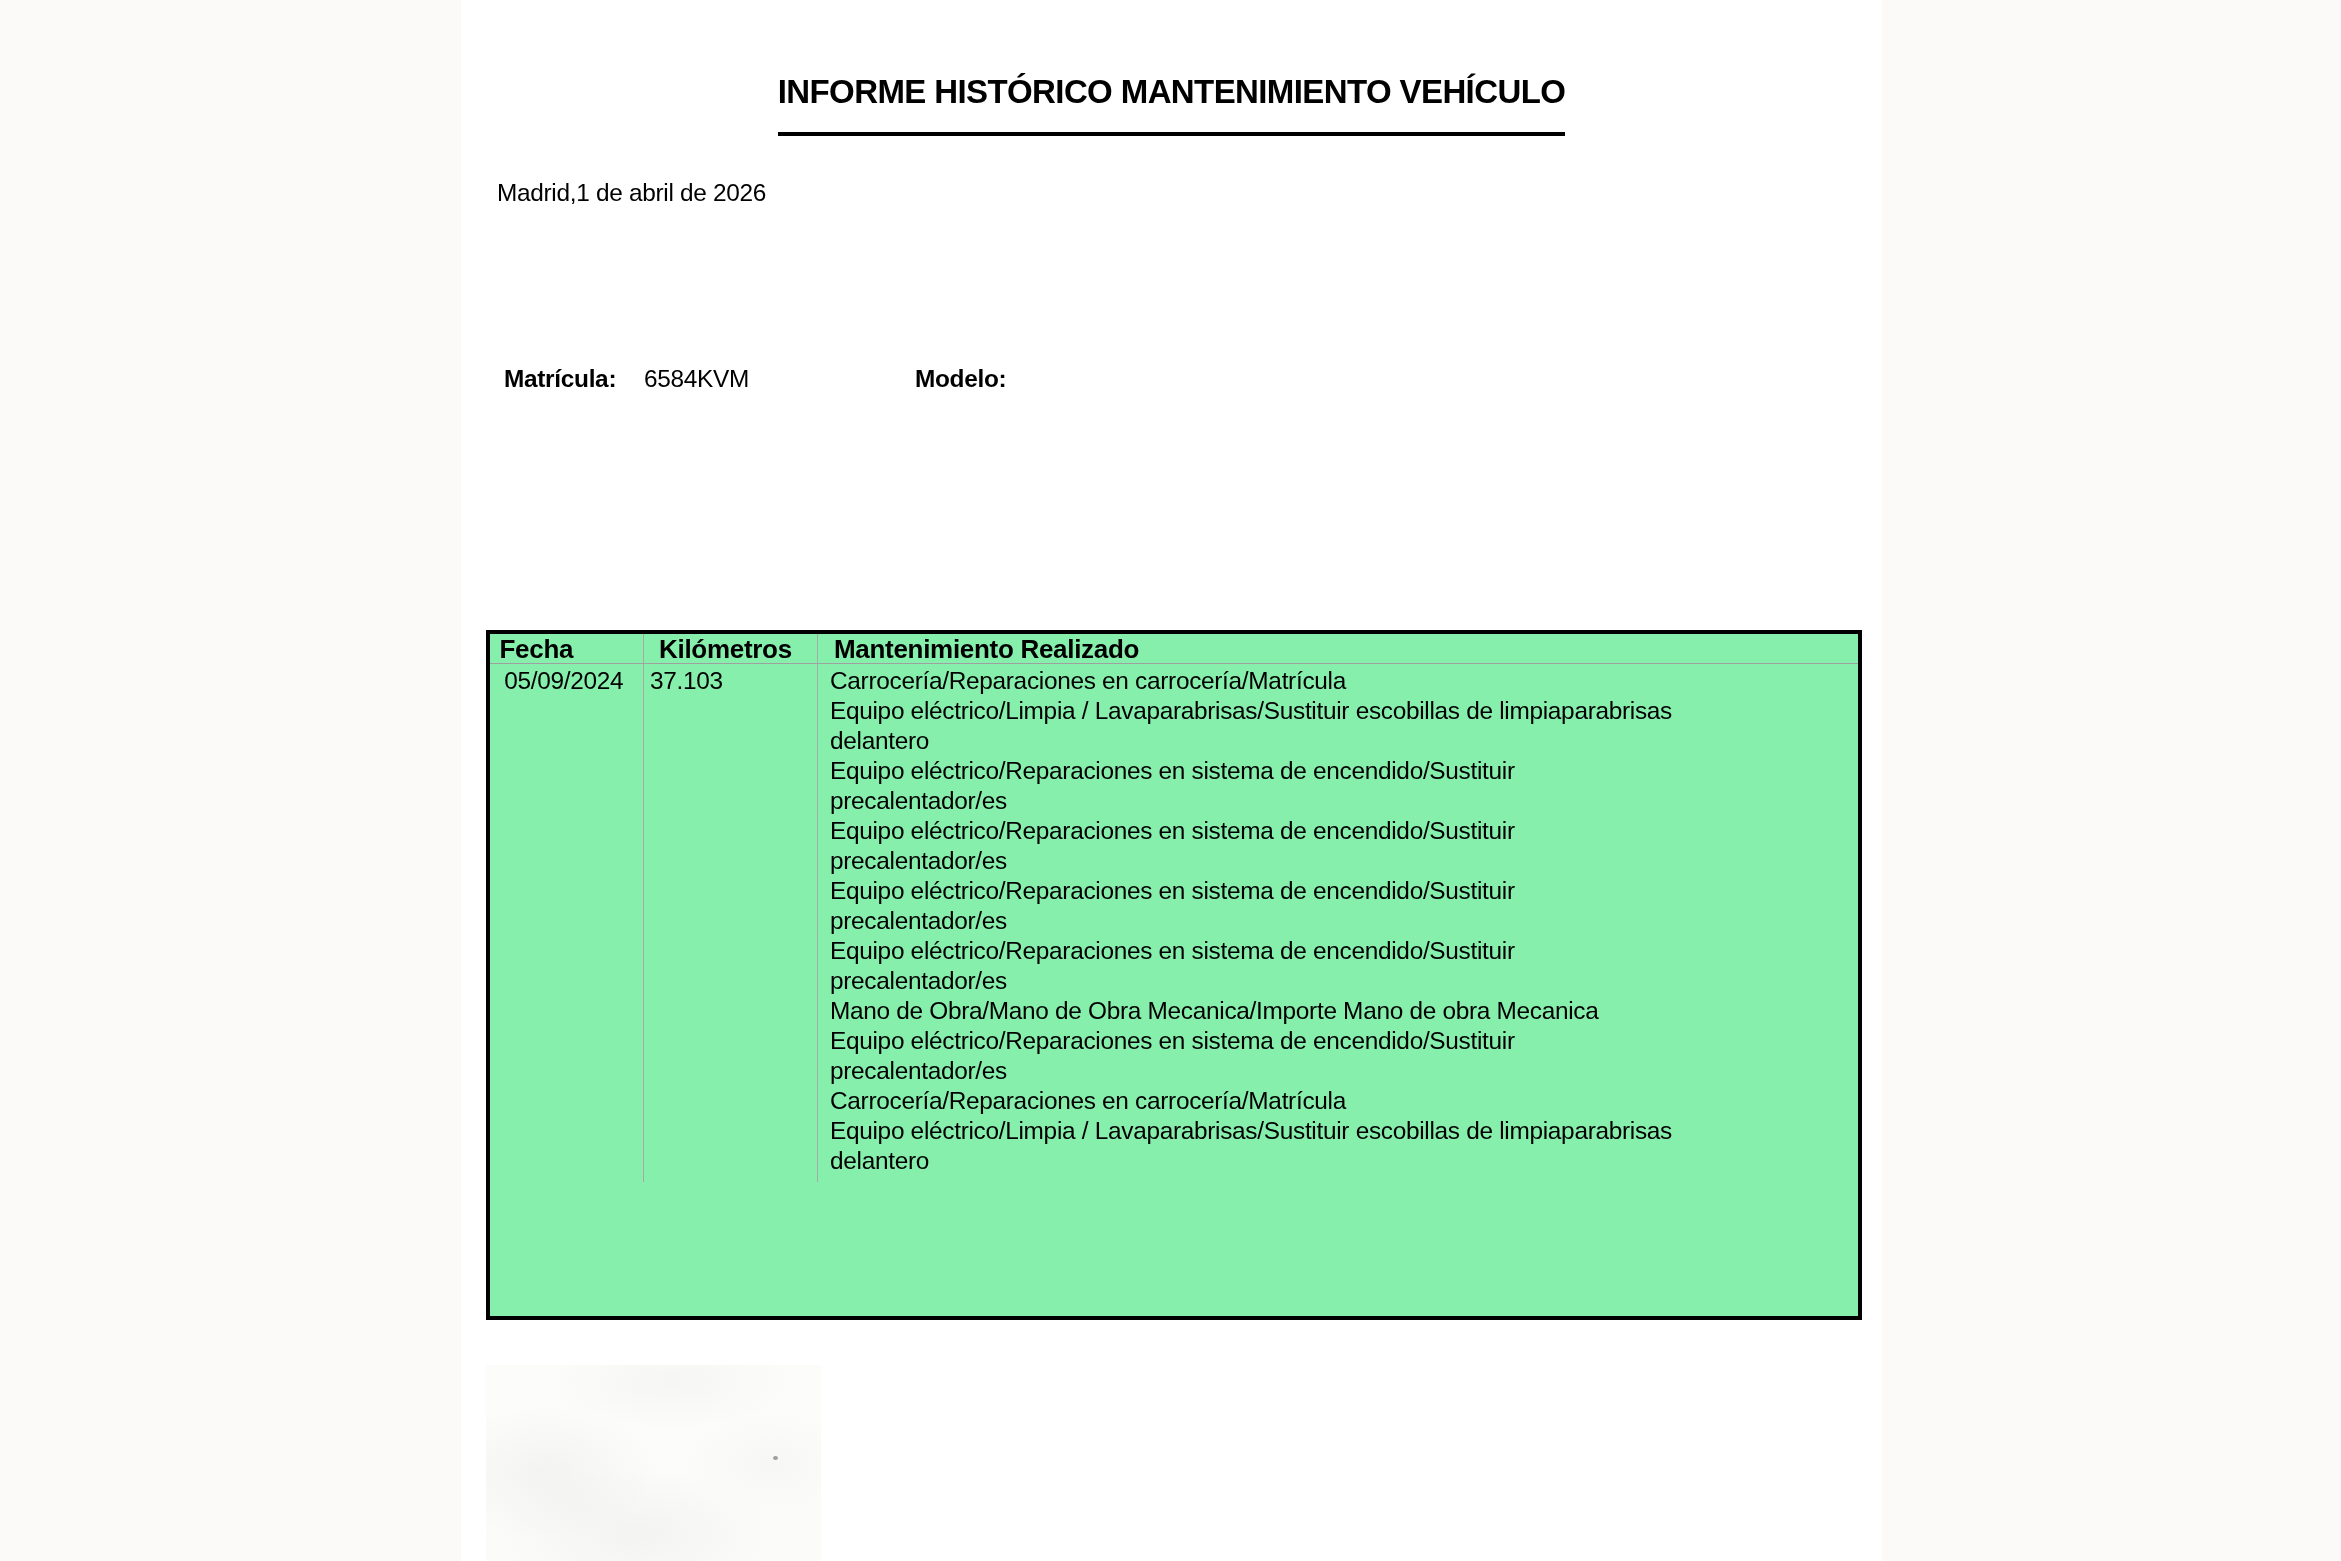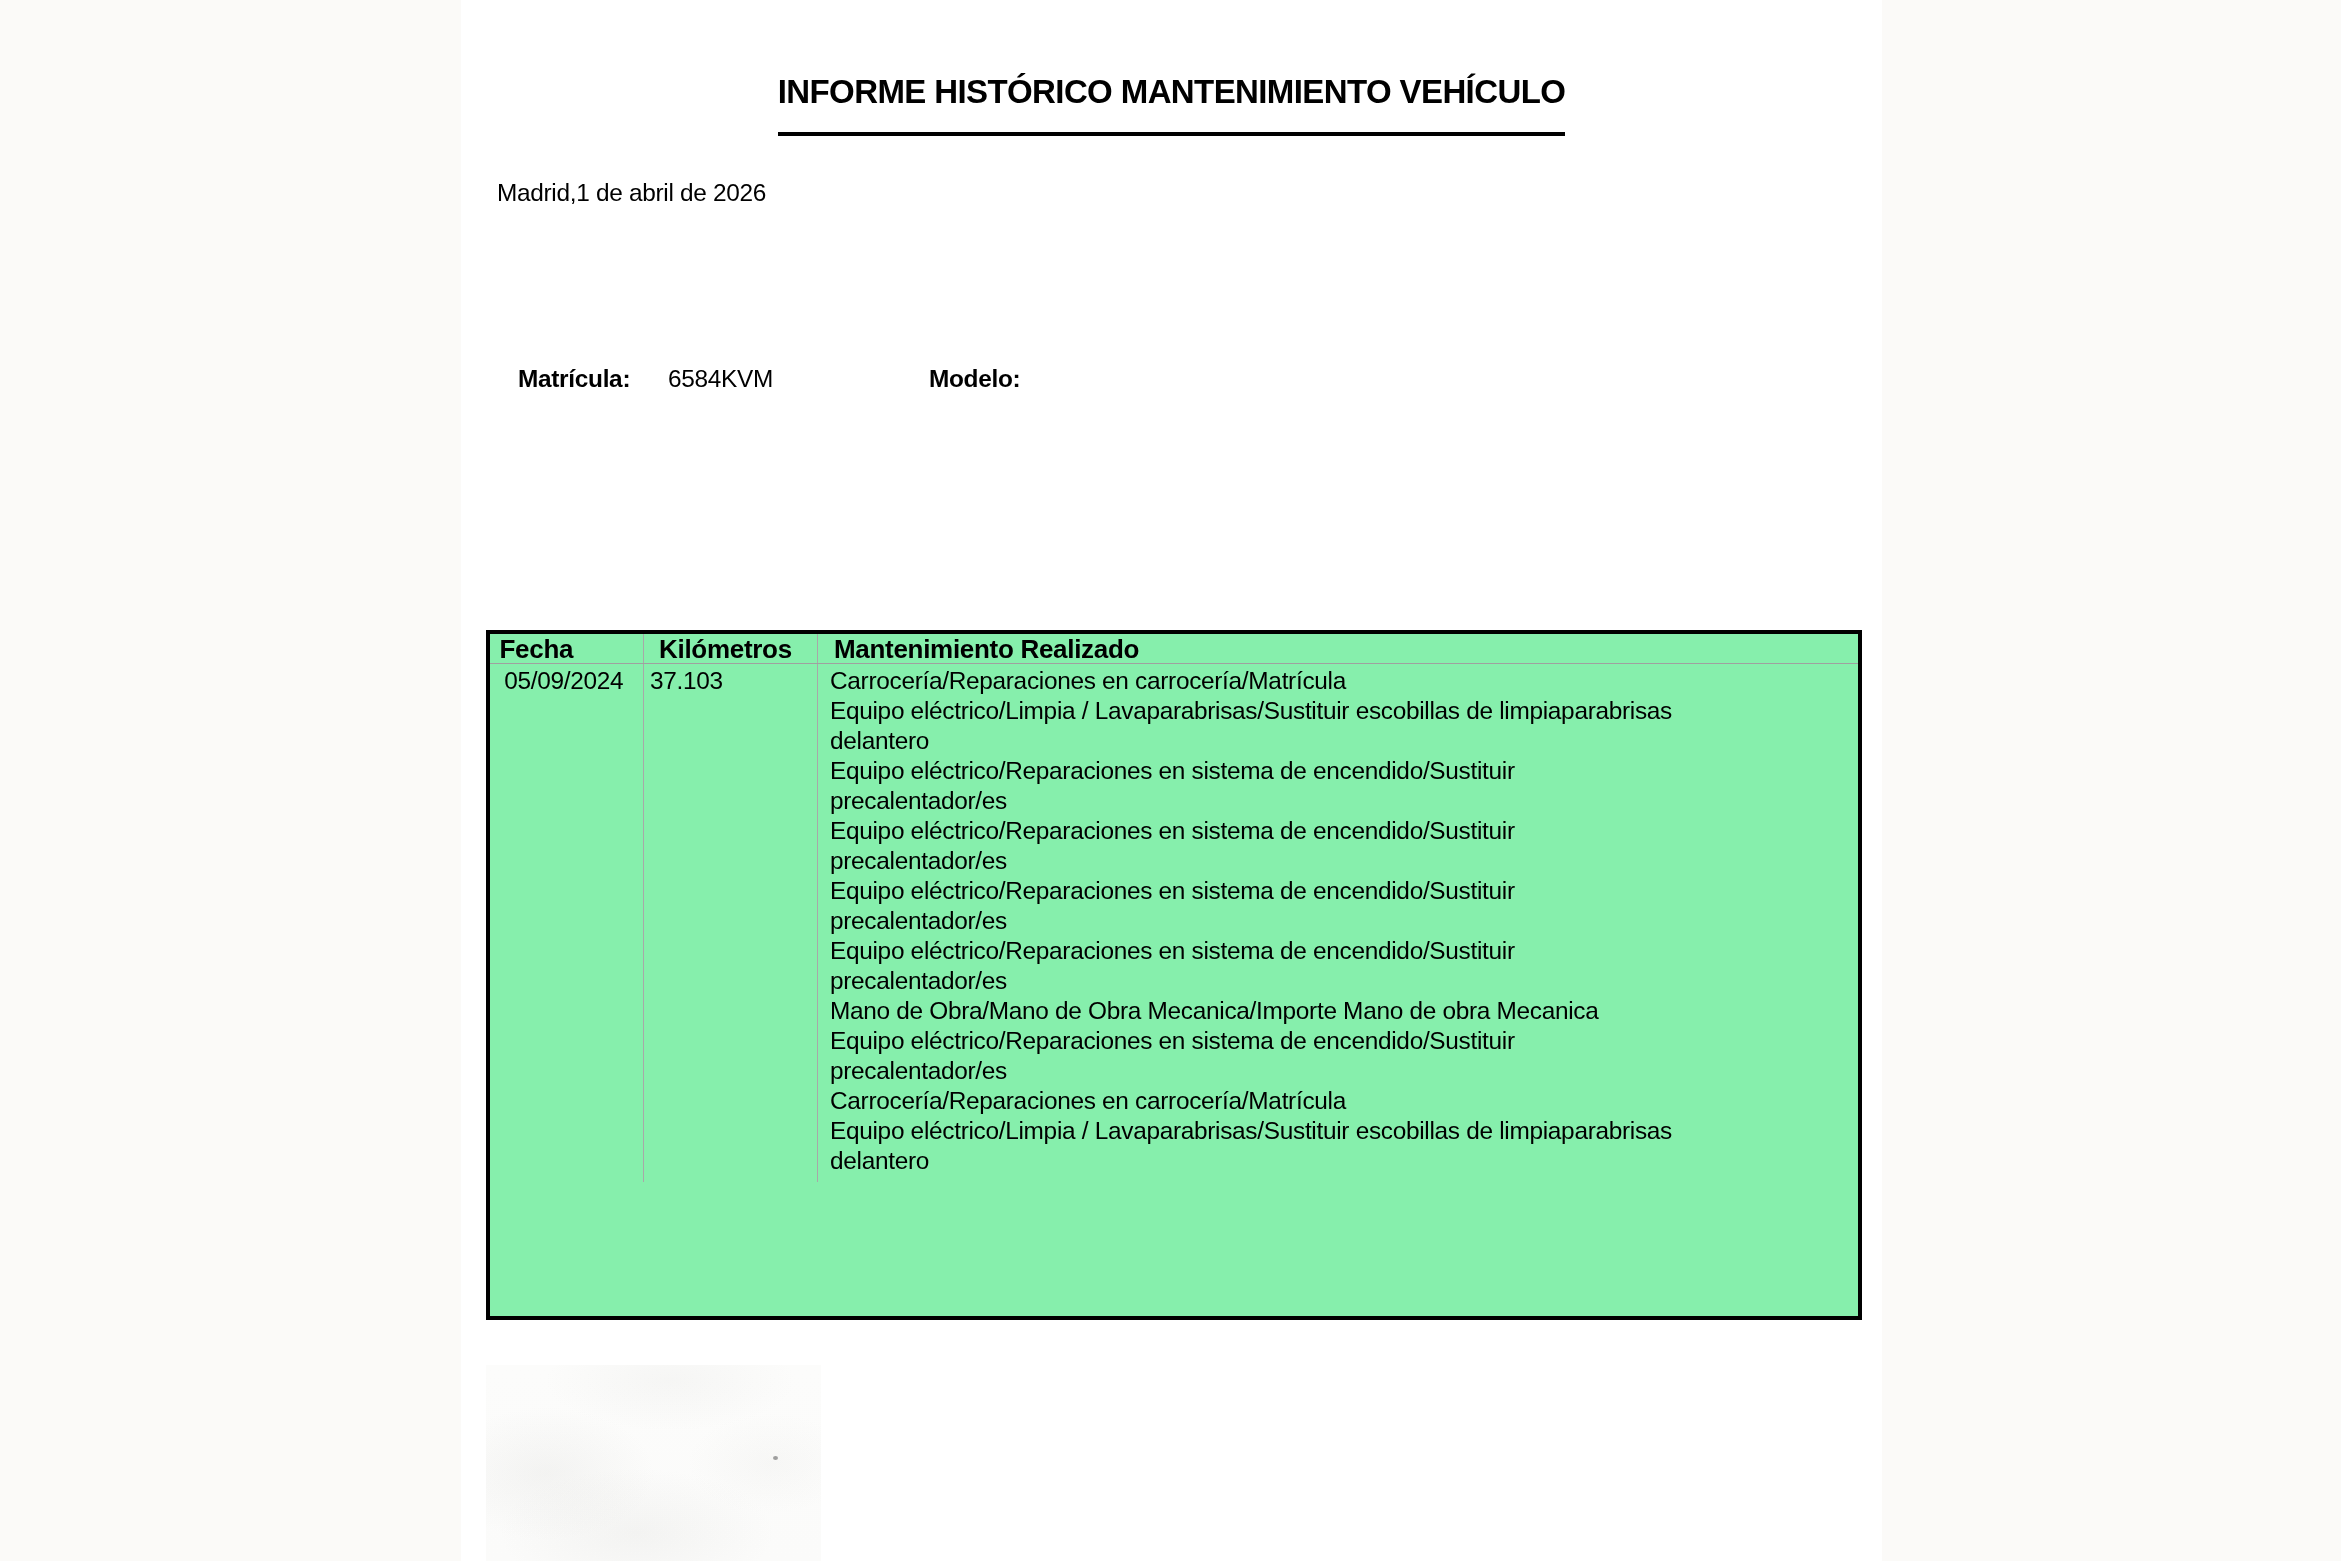--- a/index.html
+++ b/index.html
@@ -27,25 +27,25 @@
     padding-bottom:21px;
     border-bottom:4.2px solid #000;
     white-space:nowrap;
   }
   
   .dateline {
     position:absolute; left:36px; top:179px;
     font-size:24.4px; letter-spacing:-0.3px;
   }
   
-  .vehicle-row { position:absolute; left:14px; top:365px; width:100%; height:36px; font-size:24.4px; letter-spacing:-0.3px; }
+  .vehicle-row { position:absolute; left:0; top:365px; width:100%; height:36px; font-size:24.4px; letter-spacing:-0.3px; }
   .vehicle-row .lbl { font-weight:bold; position:absolute; white-space:nowrap; }
   .vehicle-row .val { position:absolute; white-space:nowrap; }
   .plate-label  { left:43px; }
-  .plate-value  { left:183px;margin-left:10px; }
+  .plate-value  { left:183px; }
   .model-label  { left:454px; }
   .model-value  { left:581px; }
   
   .mtable {
     position:absolute; left:25px; top:630px;
     width:1376px; height:690px;
     border:4.8px solid #000;
     background:#86efac;
   }
   .vsep { position:absolute; top:0; width:1.2px; height:548px; background:#a8a8a8; }

